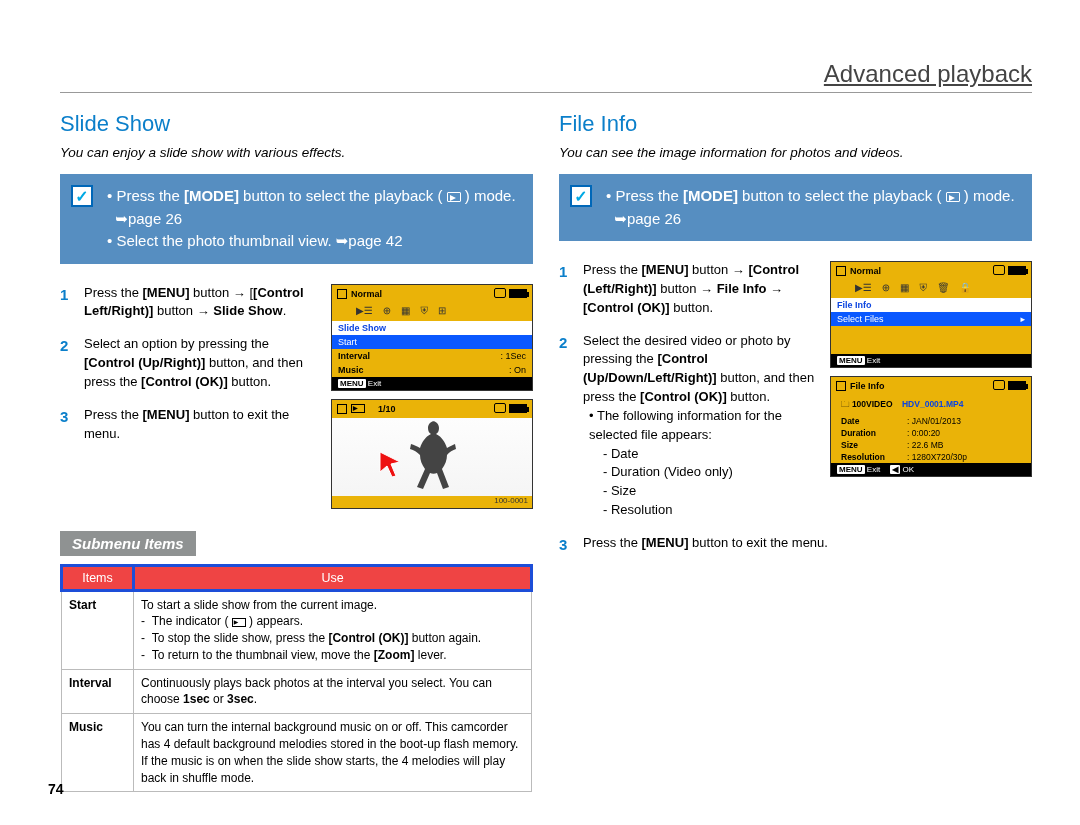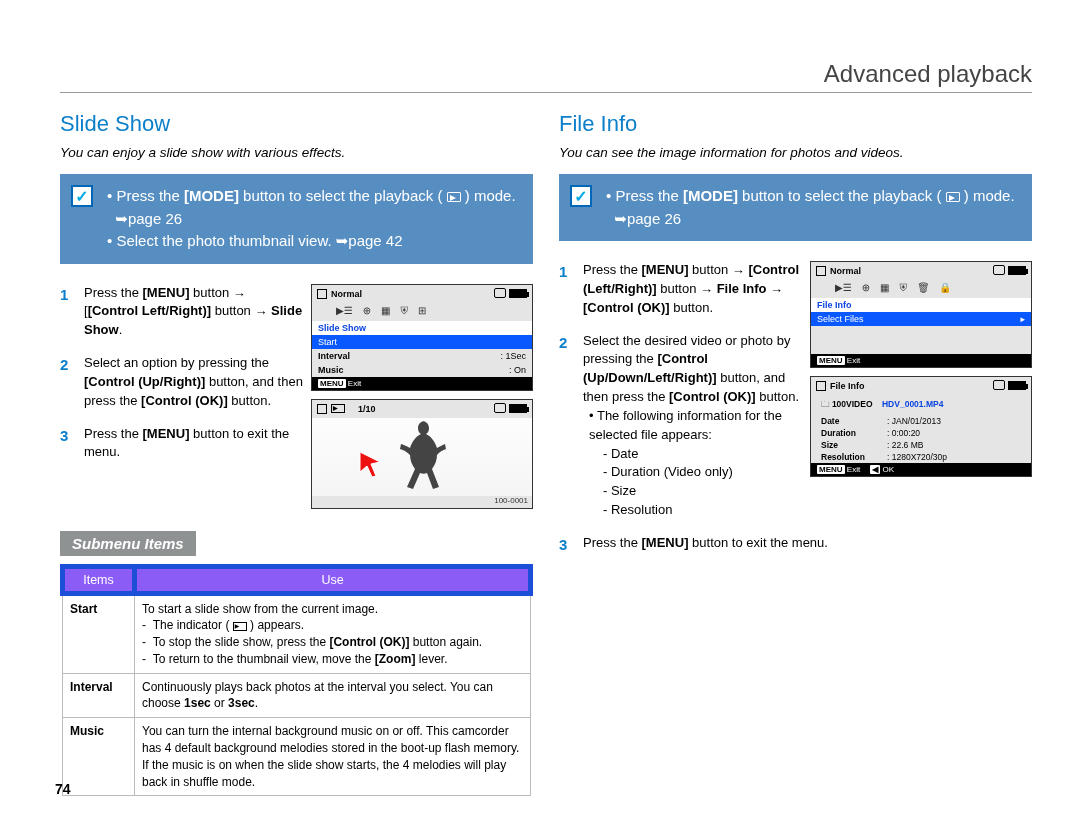--- a/index.html
+++ b/index.html
@@ -1,38 +1,38 @@
 <!DOCTYPE html>
 <html><head>
 <meta charset="utf-8">
 <style>
   * { box-sizing: border-box; margin: 0; padding: 0; }
   body { font-family: Arial, Helvetica, sans-serif; background: #fff; color: #000; font-size: 13px; width: 1080px; height: 825px; position: relative; }
   .page { padding: 60px 48px 30px 60px; }
-  .header-title { text-align: right; font-size: 24px; font-weight: 300; color: #444; border-bottom: 1px solid #999; padding-bottom: 4px; margin-bottom: 18px; }
+  .header-title { text-align: right; font-size: 24px; font-weight: 300; color: #444; border-bottom: 1px solid #999; padding-bottom: 4px; margin-bottom: 18px; text-decoration: underline; }
   .columns { display: flex; gap: 26px; }
   .col { flex: 1; }
   .section-title { color: #0b7fca; font-size: 22px; font-weight: 400; margin-bottom: 8px; }
   .intro { font-size: 13.5px; margin-bottom: 14px; font-style: italic; }
   .callout { background: #568ec1; border: 1px solid #568ec1; display: flex; align-items: flex-start; padding: 10px; gap: 10px; margin-bottom: 20px; }
   .callout .check-box { width: 22px; height: 22px; background: #fff; border: 2px solid #0067b8; display: flex; align-items: center; justify-content: center; flex-shrink: 0; }
   .callout .check-box::after { content: "✓"; color: #00a9e4; font-weight: bold; font-size: 16px; }
   .callout .callout-text { color: #fff; font-size: 15px; line-height: 1.5; }
   .callout .callout-text .bullet { margin-left: 4px; }
   .callout .pbicon { display:inline-block; width:14px; height:10px; border:1.5px solid #fff; border-radius:1px; position:relative; vertical-align:middle; }
   .callout .pbicon::after{content:"";position:absolute;left:2px;top:2px;width:0;height:0;border-left:6px solid #fff;border-top:3px solid transparent;border-bottom:3px solid transparent;}
   .steps { }
   .step { display: flex; gap: 10px; margin-bottom: 14px; font-size: 13px; line-height: 1.45; }
   .step-num { color: #0b7fca; font-weight: bold; font-size: 15px; min-width: 14px; }
   .step-body { flex: 1; }
   .step-body b { font-weight: bold; }
   .sub-bullet { margin-left: 6px; }
   .info-list { margin-left: 14px; }
   .info-list div::before { content: "- "; }
-  .screen { width: 222px; border: 1px solid #333; background: #e5e5e5; font-size: 9px; margin-bottom: 8px; position: relative; }
+  .screen { width: 202px; border: 1px solid #333; background: #eab308; font-size: 9px; margin-bottom: 8px; position: relative; }
   .screen-bar { display: flex; align-items: center; justify-content: space-between; padding: 3px 5px; font-weight: bold; }
   .screen-bar .lbl { display:flex; align-items:center; gap:4px;}
   .screen-icons { display: flex; gap: 10px; padding: 2px 6px 4px 24px; color:#333;}
   .screen-icons span{font-size:10px;}
   .menu-title { background: #fff; color: #0b44e0; padding: 2px 6px; font-weight: bold; font-size:9px; }
   .menu-row { padding: 2px 6px; display:flex; justify-content:space-between; }
   .menu-row.sel { background: #0a58ff; color: #fff; }
   .menu-footer { background: #000; color: #fff; padding: 2px 6px; display:flex; gap:10px; font-size:8px;}
   .menu-footer .tag{background:#fff;color:#000;padding:0 2px;font-weight:bold;border-radius:1px;}
   .battery { display:inline-block; width:18px; height:9px; border:1px solid #000; position:relative;}
@@ -42,24 +42,24 @@
   .photo-screen { height: 110px; display:flex; flex-direction:column;}
   .photo-body { flex:1; position:relative; background:linear-gradient(#fdfdfd,#f5f5f5);}
   .silhouette{position:absolute;left:50%;top:50%;transform:translate(-50%,-50%);}
   .silhouette svg{width:58px;height:80px;}
   .cursor{position:absolute;left:46px;top:32px;}
   .cursor svg{width:24px;height:28px;}
   .photo-footer{font-size:8px;text-align:right;padding:0 4px 3px; color:#333;}
   .col-left-float { float:right; margin-left:8px; }
   .subheading-bar { display:inline-block; background:#8f9292; color:#fff; font-size:15px; padding:4px 12px; margin-top:14px; margin-bottom:8px; font-style:italic; font-weight:bold;}
   table.submenu { border-collapse: collapse; width: 100%; font-size: 12px; }
-  table.submenu th { background:#8b5cf6; color:#fff; font-weight:normal; padding:4px 6px; border:5px solid #1d4ed8; font-size:12.5px;}
+  table.submenu th { background:#ef4444; color:#fff; font-weight:normal; padding:4px 6px; border:3px solid #1d4ed8; font-size:12.5px;}
   table.submenu td { border:1px solid #bbb; padding:5px 7px; vertical-align:top; line-height:1.4;}
   table.submenu td.label { font-weight:bold; width:72px; }
-  .page-num { position:absolute; left:55px; bottom:28px; font-size:14px; font-weight:bold;}
+  .page-num { position:absolute; left:48px; bottom:28px; font-size:14px; font-weight:bold;}
   .slideicon{display:inline-block;width:14px;height:9px;border:1px solid #000;vertical-align:middle;position:relative;}
   .slideicon::before{content:"▶";position:absolute;font-size:6px;left:1px;top:-1px;}
   .fi-row{display:flex;gap:8px;padding:1px 10px;font-size:8.5px;}
   .fi-row .k{width:58px;font-weight:bold;}
   .ss-icon{display:inline-block;width:10px;height:10px;border:1px solid #000;vertical-align:middle;}
   .clearfix::after{content:"";display:table;clear:both;}
 </style>
 </head>
 <body>
 

